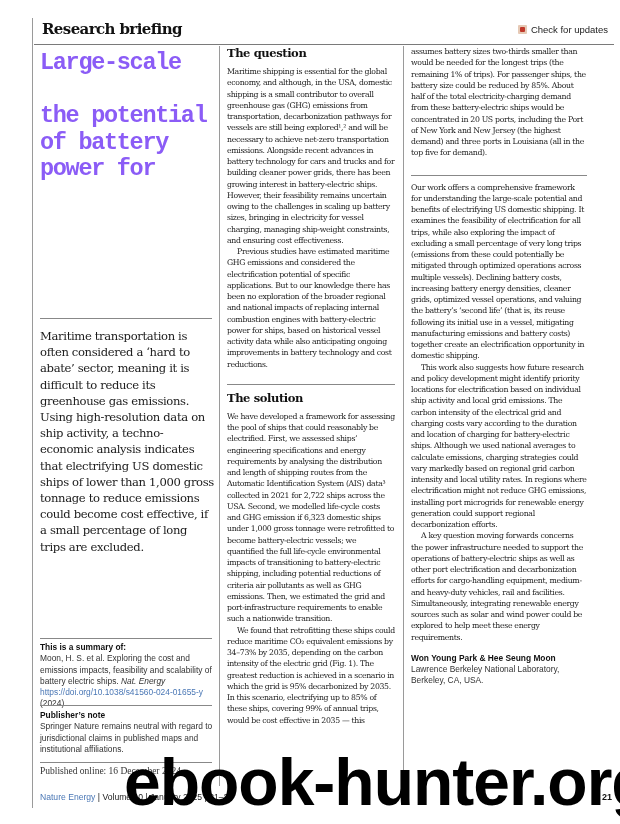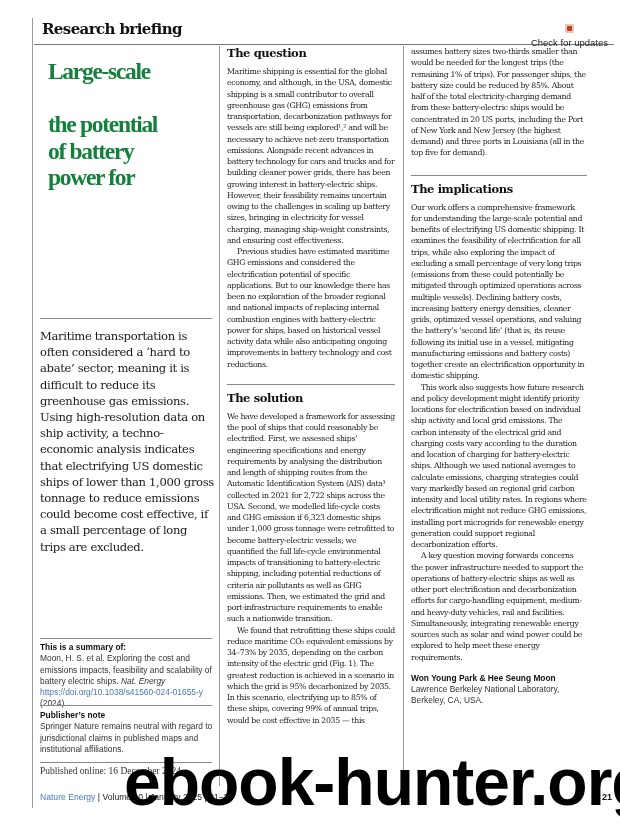--- a/index.html
+++ b/index.html
@@ -1,26 +1,26 @@
 <!DOCTYPE html>
 <html><head>
 <meta charset="utf-8">
 <style>
   html, body { margin: 0; padding: 0; background: #ffffff; }
   body { width: 620px; height: 824px; position: relative; overflow: hidden; font-family: "DejaVu Serif", serif; color: #1a1a1a; }
 
   .header { position: absolute; left: 34px; top: 18px; width: 580px; height: 26px; border-bottom: 1px solid #7a7a7a; }
   .header-leftbar { position: absolute; left: 32px; top: 18px; width: 1px; height: 790px; background: #9a9a9a; }
   .brand-title { position: absolute; left: 8px; top: 2px; font-family: "DejaVu Serif", serif; font-weight: bold; font-size: 15px; letter-spacing: -0.6px; color: #111; }
-  .check-updates { position: absolute; right: 6px; top: 6px; display: flex; align-items: center; gap: 4px; font-family: "Liberation Sans", sans-serif; font-size: 9.5px; color: #222; cursor: pointer; flex-direction: column; }
+  .check-updates { position: absolute; right: 6px; top: 6px; display: flex; align-items: center; gap: 4px; font-family: "Liberation Sans", sans-serif; font-size: 9.5px; color: #222; cursor: pointer; }
   .check-icon { width: 9px; height: 9px; background: #e6c9b5; position: relative; border-radius: 1px; }
   .check-icon::after { content: ""; position: absolute; left: 2px; top: 2px; width: 5px; height: 5px; background: #c0392b; border-radius: 1px; }
 
   .col1 { position: absolute; left: 40px; top: 50px; width: 170px; }
-  .main-title { font-family: Liberation Serif, serif; font-weight: bold; font-size: 23.5px; line-height: 26.5px; letter-spacing: -1.3px; color: #15803d; margin: 8px; }
+  .main-title { font-family: Liberation Mono, monospace; font-weight: bold; font-size: 23.5px; line-height: 26.5px; letter-spacing: -1.3px; color: #8b5cf6; margin: 0; }
   .standfirst-rule { position: absolute; left: 40px; top: 318px; width: 172px; height: 1px; background: #888; }
   .standfirst { position: absolute; left: 40px; top: 328px; width: 176px; font-family: "DejaVu Serif", serif; font-size: 11.6px; line-height: 16.2px; letter-spacing: -0.35px; color: #1a1a1a; }
 
   .summary-rule { position: absolute; left: 40px; top: 638px; width: 172px; height: 1px; background: #888; }
   .summary { position: absolute; left: 40px; top: 642px; width: 176px; font-family: "Liberation Sans", sans-serif; font-size: 8.4px; line-height: 11.3px; color: #333; }
   .summary .label { font-weight: bold; color: #111; }
   .summary a { color: #4a77b5; text-decoration: none; }
   .pubnote-rule { position: absolute; left: 40px; top: 705px; width: 172px; height: 1px; background: #888; }
   .pubnote { position: absolute; left: 40px; top: 710px; width: 176px; font-family: "Liberation Sans", sans-serif; font-size: 8.4px; line-height: 11.3px; color: #333; }
   .pubnote .label { font-weight: bold; color: #111; }
@@ -105,21 +105,20 @@
     <p>We have developed a framework for assessing the pool of ships that could reasonably be electrified. First, we assessed ships’ engineering specifications and energy requirements by analysing the distribution and length of shipping routes from the Automatic Identification System (AIS) data³ collected in 2021 for 2,722 ships across the USA. Second, we modelled life-cycle costs and GHG emission if 6,323 domestic ships under 1,000 gross tonnage were retrofitted to become battery-electric vessels; we quantified the full life-cycle environmental impacts of transitioning to battery-electric shipping, including potential reductions of criteria air pollutants as well as GHG emissions. Then, we estimated the grid and port-infrastructure requirements to enable such a nationwide transition.</p>
     <p>We found that retrofitting these ships could reduce maritime CO₂ equivalent emissions by 34–73% by 2035, depending on the carbon intensity of the electric grid (Fig. 1). The greatest reduction is achieved in a scenario in which the grid is 95% decarbonized by 2035. In this scenario, electrifying up to 85% of these ships, covering 99% of annual trips, would be cost effective in 2035 — this</p>
   </div>
 </div>
 
 <div class="col3">
   <div class="body-text">
     <p>assumes battery sizes two-thirds smaller than would be needed for the longest trips (the remaining 1% of trips). For passenger ships, the battery size could be reduced by 85%. About half of the total electricity-charging demand from these battery-electric ships would be concentrated in 20 US ports, including the Port of New York and New Jersey (the highest demand) and three ports in Louisiana (all in the top five for demand).</p>
   </div>
   <div class="section-rule" style="margin-top:16px;"></div>
-  <h2 class="sec-head">The implications</h2>
   <div class="body-text">
     <p>Our work offers a comprehensive framework for understanding the large-scale potential and benefits of electrifying US domestic shipping. It examines the feasibility of electrification for all trips, while also exploring the impact of excluding a small percentage of very long trips (emissions from these could potentially be mitigated through optimized operations across multiple vessels). Declining battery costs, increasing battery energy densities, cleaner grids, optimized vessel operations, and valuing the battery’s ‘second life’ (that is, its reuse following its initial use in a vessel, mitigating manufacturing emissions and battery costs) together create an electrification opportunity in domestic shipping.</p>
     <p>This work also suggests how future research and policy development might identify priority locations for electrification based on individual ship activity and local grid emissions. The carbon intensity of the electrical grid and charging costs vary according to the duration and location of charging for battery-electric ships. Although we used national averages to calculate emissions, charging strategies could vary markedly based on regional grid carbon intensity and local utility rates. In regions where electrification might not reduce GHG emissions, installing port microgrids for renewable energy generation could support regional decarbonization efforts.</p>
     <p>A key question moving forwards concerns the power infrastructure needed to support the operations of battery-electric ships as well as other port electrification and decarbonization efforts for cargo-handling equipment, medium- and heavy-duty vehicles, rail and facilities. Simultaneously, integrating renewable energy sources such as solar and wind power could be explored to help meet these energy requirements.</p>
   </div>
   <div class="authors">
     <div class="names">Won Young Park &amp; Hee Seung Moon</div>
     <div>Lawrence Berkeley National Laboratory, Berkeley, CA, USA.</div>
   </div>
 </div>

